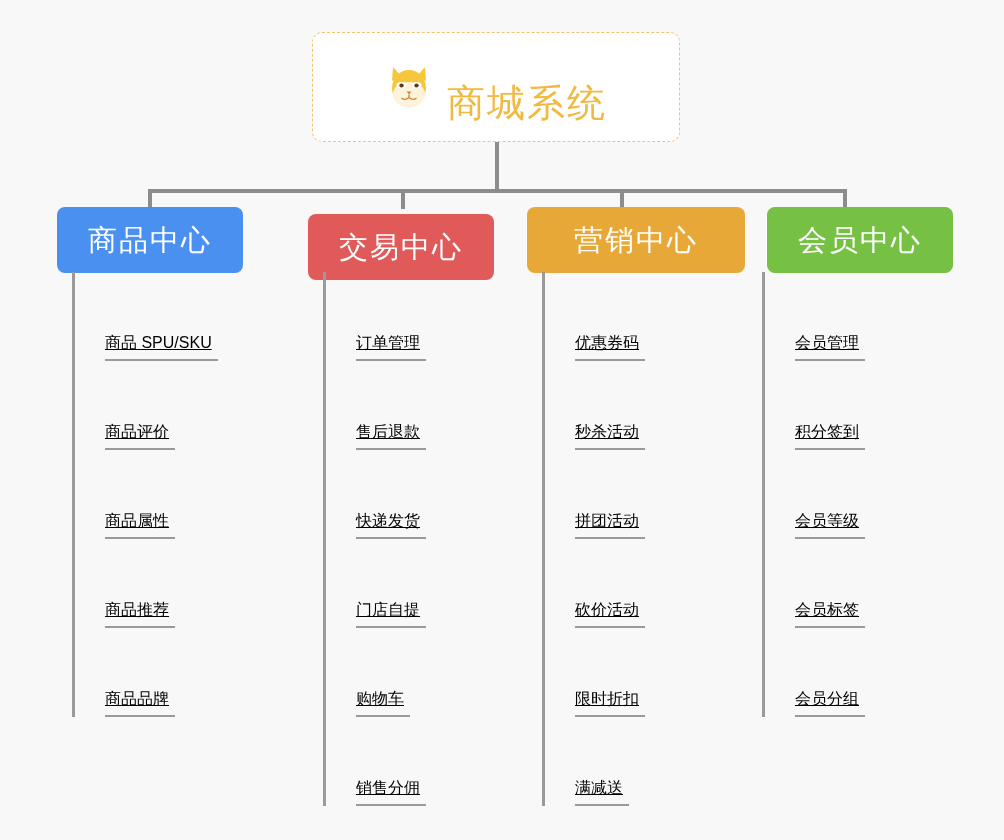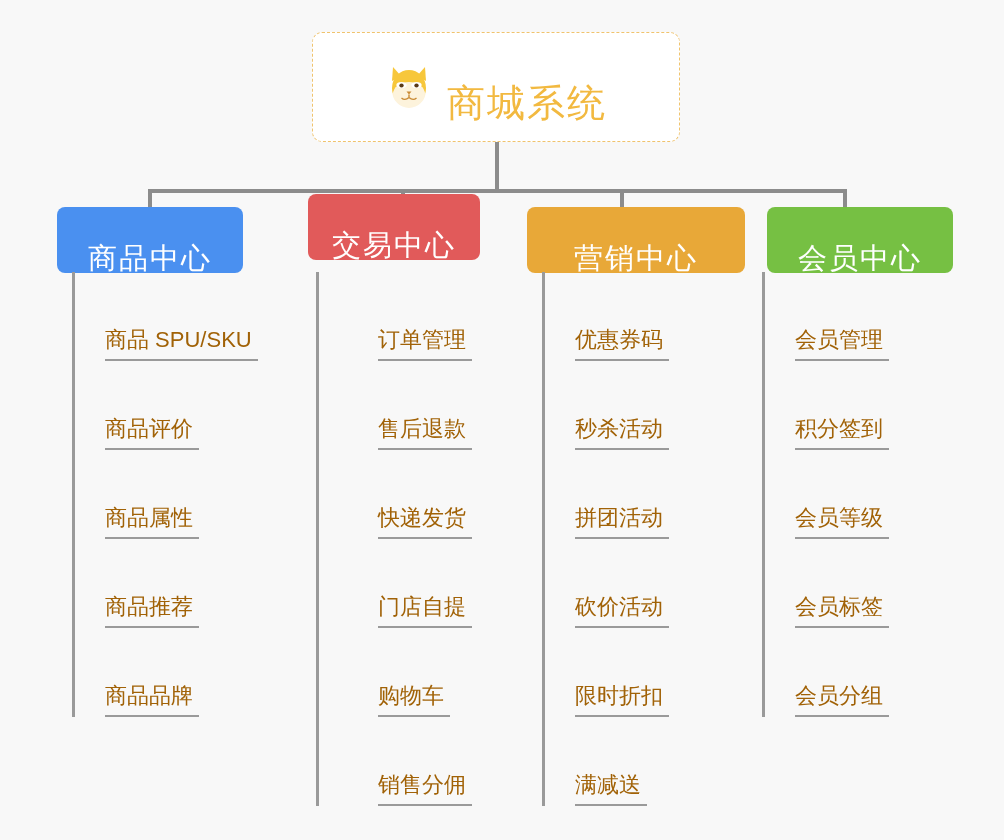--- a/index.html
+++ b/index.html
@@ -60,21 +60,21 @@
   .conn-v { width: 4px; }
   .conn-h { height: 4px; }
 
   
   .cat-box {
     position: absolute;
     height: 66px;
     box-sizing: border-box;
     border-radius: 8px;
     display: flex;
-    align-items: flex-end;
+    align-items: center;
     justify-content: center;
   }
   .cat-label {
     font-size: 29px;
     color: #ffffff;
     letter-spacing: 2px;
     line-height: 1;
     white-space: nowrap;
   }
 
@@ -88,26 +88,27 @@
   }
   .leaf-item {
     height: 89px;
     box-sizing: border-box;
     display: flex;
     align-items: flex-end;
     padding-left: 30px;
   }
   .leaf-text {
     display: inline-block;
-    font-size: 22px;
-    color: #a16207;
+    font-size: 16px;
+    color: #000000;
     line-height: 1.25;
     white-space: nowrap;
     padding: 0 6px 6px 0;
     border-bottom: 2px solid #9a9a9a;
+    text-decoration: underline;
   }
 </style>
 </head>
 <body>
 
 <div id="canvas">
 
   <div class="root-node">
     <span class="logo-icon-wrap">
       <svg class="logo-icon" viewBox="0 0 48 48" xmlns="http://www.w3.org/2000/svg">
@@ -132,21 +133,21 @@
   <div class="conn conn-v" style="left:495px; top:142px;  width:4px; height:50px;"></div>
   <div class="conn conn-h" style="left:148px; top:189px;  width:699px; height:4px;"></div>
   <div class="conn conn-v" style="left:148px; top:189px;  width:4px; height:20px;"></div>
   <div class="conn conn-v" style="left:401px; top:189px;  width:4px; height:20px;"></div>
   <div class="conn conn-v" style="left:620px; top:189px;  width:4px; height:20px;"></div>
   <div class="conn conn-v" style="left:843px; top:189px;  width:4px; height:20px;"></div>
 
   <div class="cat-box" style="left:57px; top:207px; width:186px; background:#4a90f0;">
     <span class="cat-label">商品中心</span>
   </div>
-  <div class="cat-box" style="left:308px; top:194px; width:172px; background:#e15a5a;">
+  <div class="cat-box" style="left:308px; top:214px; width:186px; background:#e15a5a;">
     <span class="cat-label">交易中心</span>
   </div>
   <div class="cat-box" style="left:527px; top:207px; width:218px; background:#e8a838;">
     <span class="cat-label">营销中心</span>
   </div>
   <div class="cat-box" style="left:767px; top:207px; width:186px; background:#76c043;">
     <span class="cat-label">会员中心</span>
   </div>
 
   <div class="leaf-col" style="left:72px;">
@@ -160,21 +161,21 @@
         <span class="leaf-text">商品属性</span>
       </div>
     <div class="leaf-item">
         <span class="leaf-text">商品推荐</span>
       </div>
     <div class="leaf-item">
         <span class="leaf-text">商品品牌</span>
       </div>
   </div>
 
-  <div class="leaf-col" style="left:316px;padding-left:29px;">
+  <div class="leaf-col" style="left:323px;">
     <div class="leaf-item">
         <span class="leaf-text">订单管理</span>
       </div>
     <div class="leaf-item">
         <span class="leaf-text">售后退款</span>
       </div>
     <div class="leaf-item">
         <span class="leaf-text">快递发货</span>
       </div>
     <div class="leaf-item">

